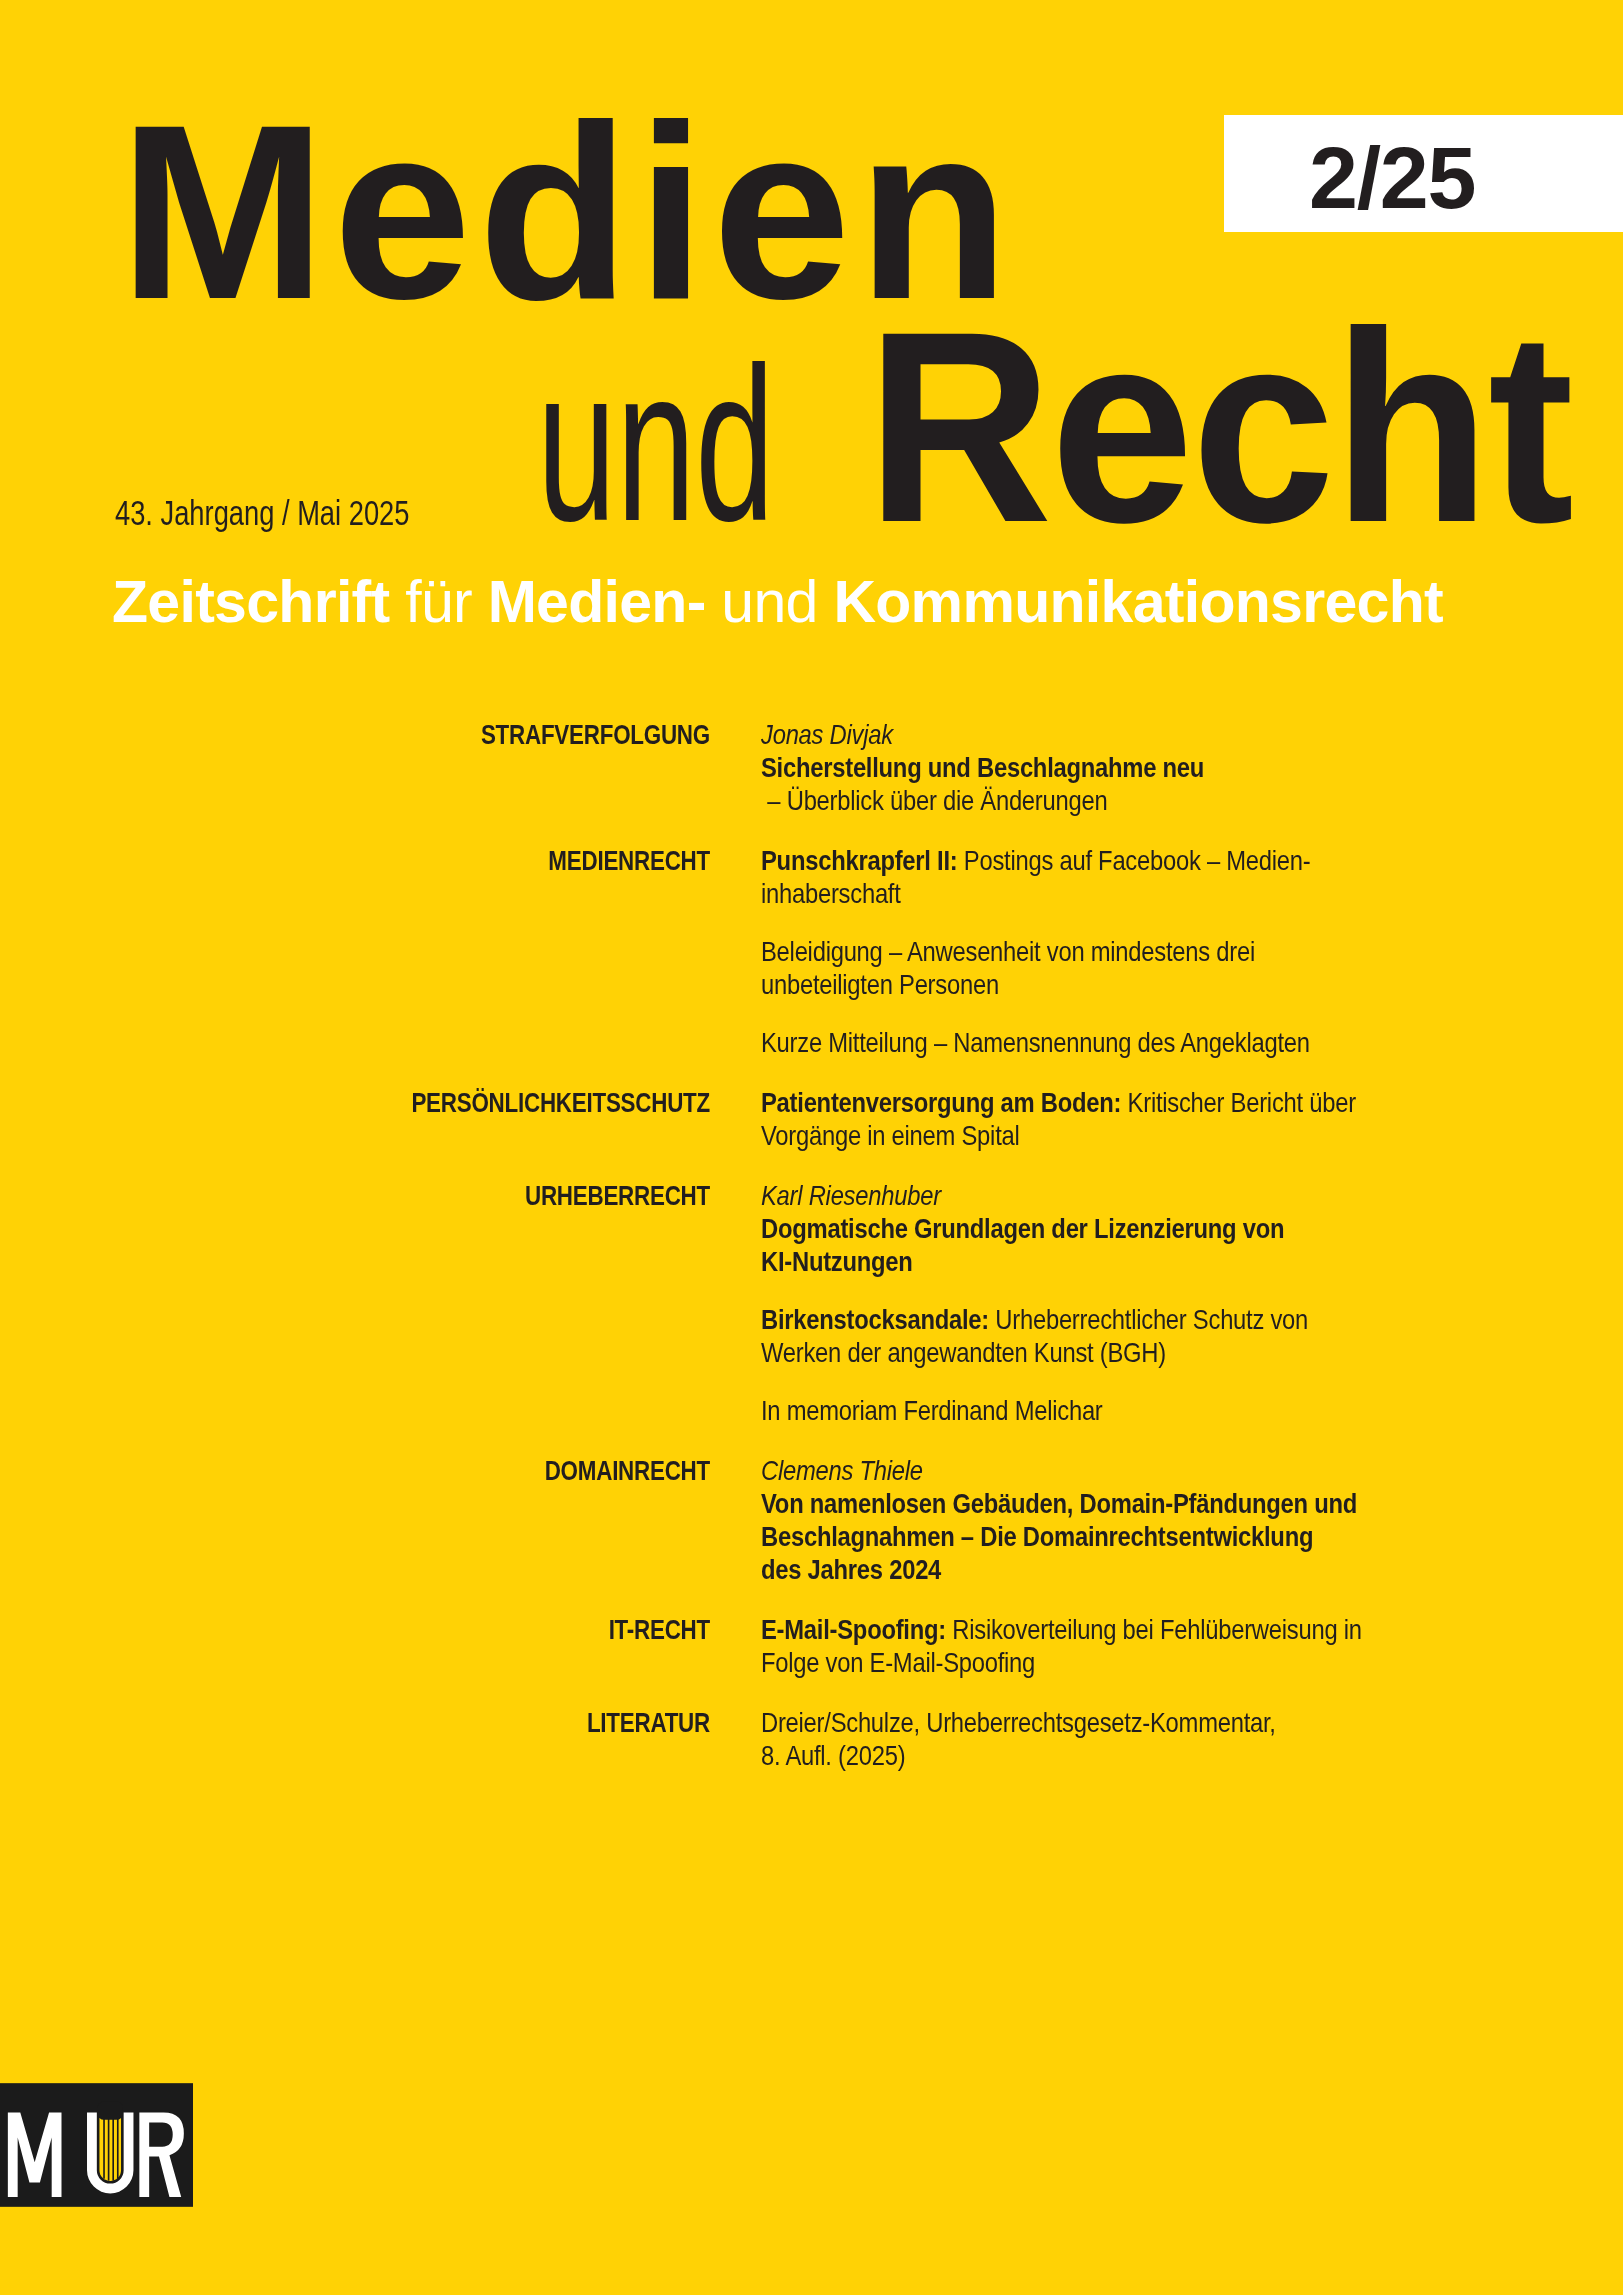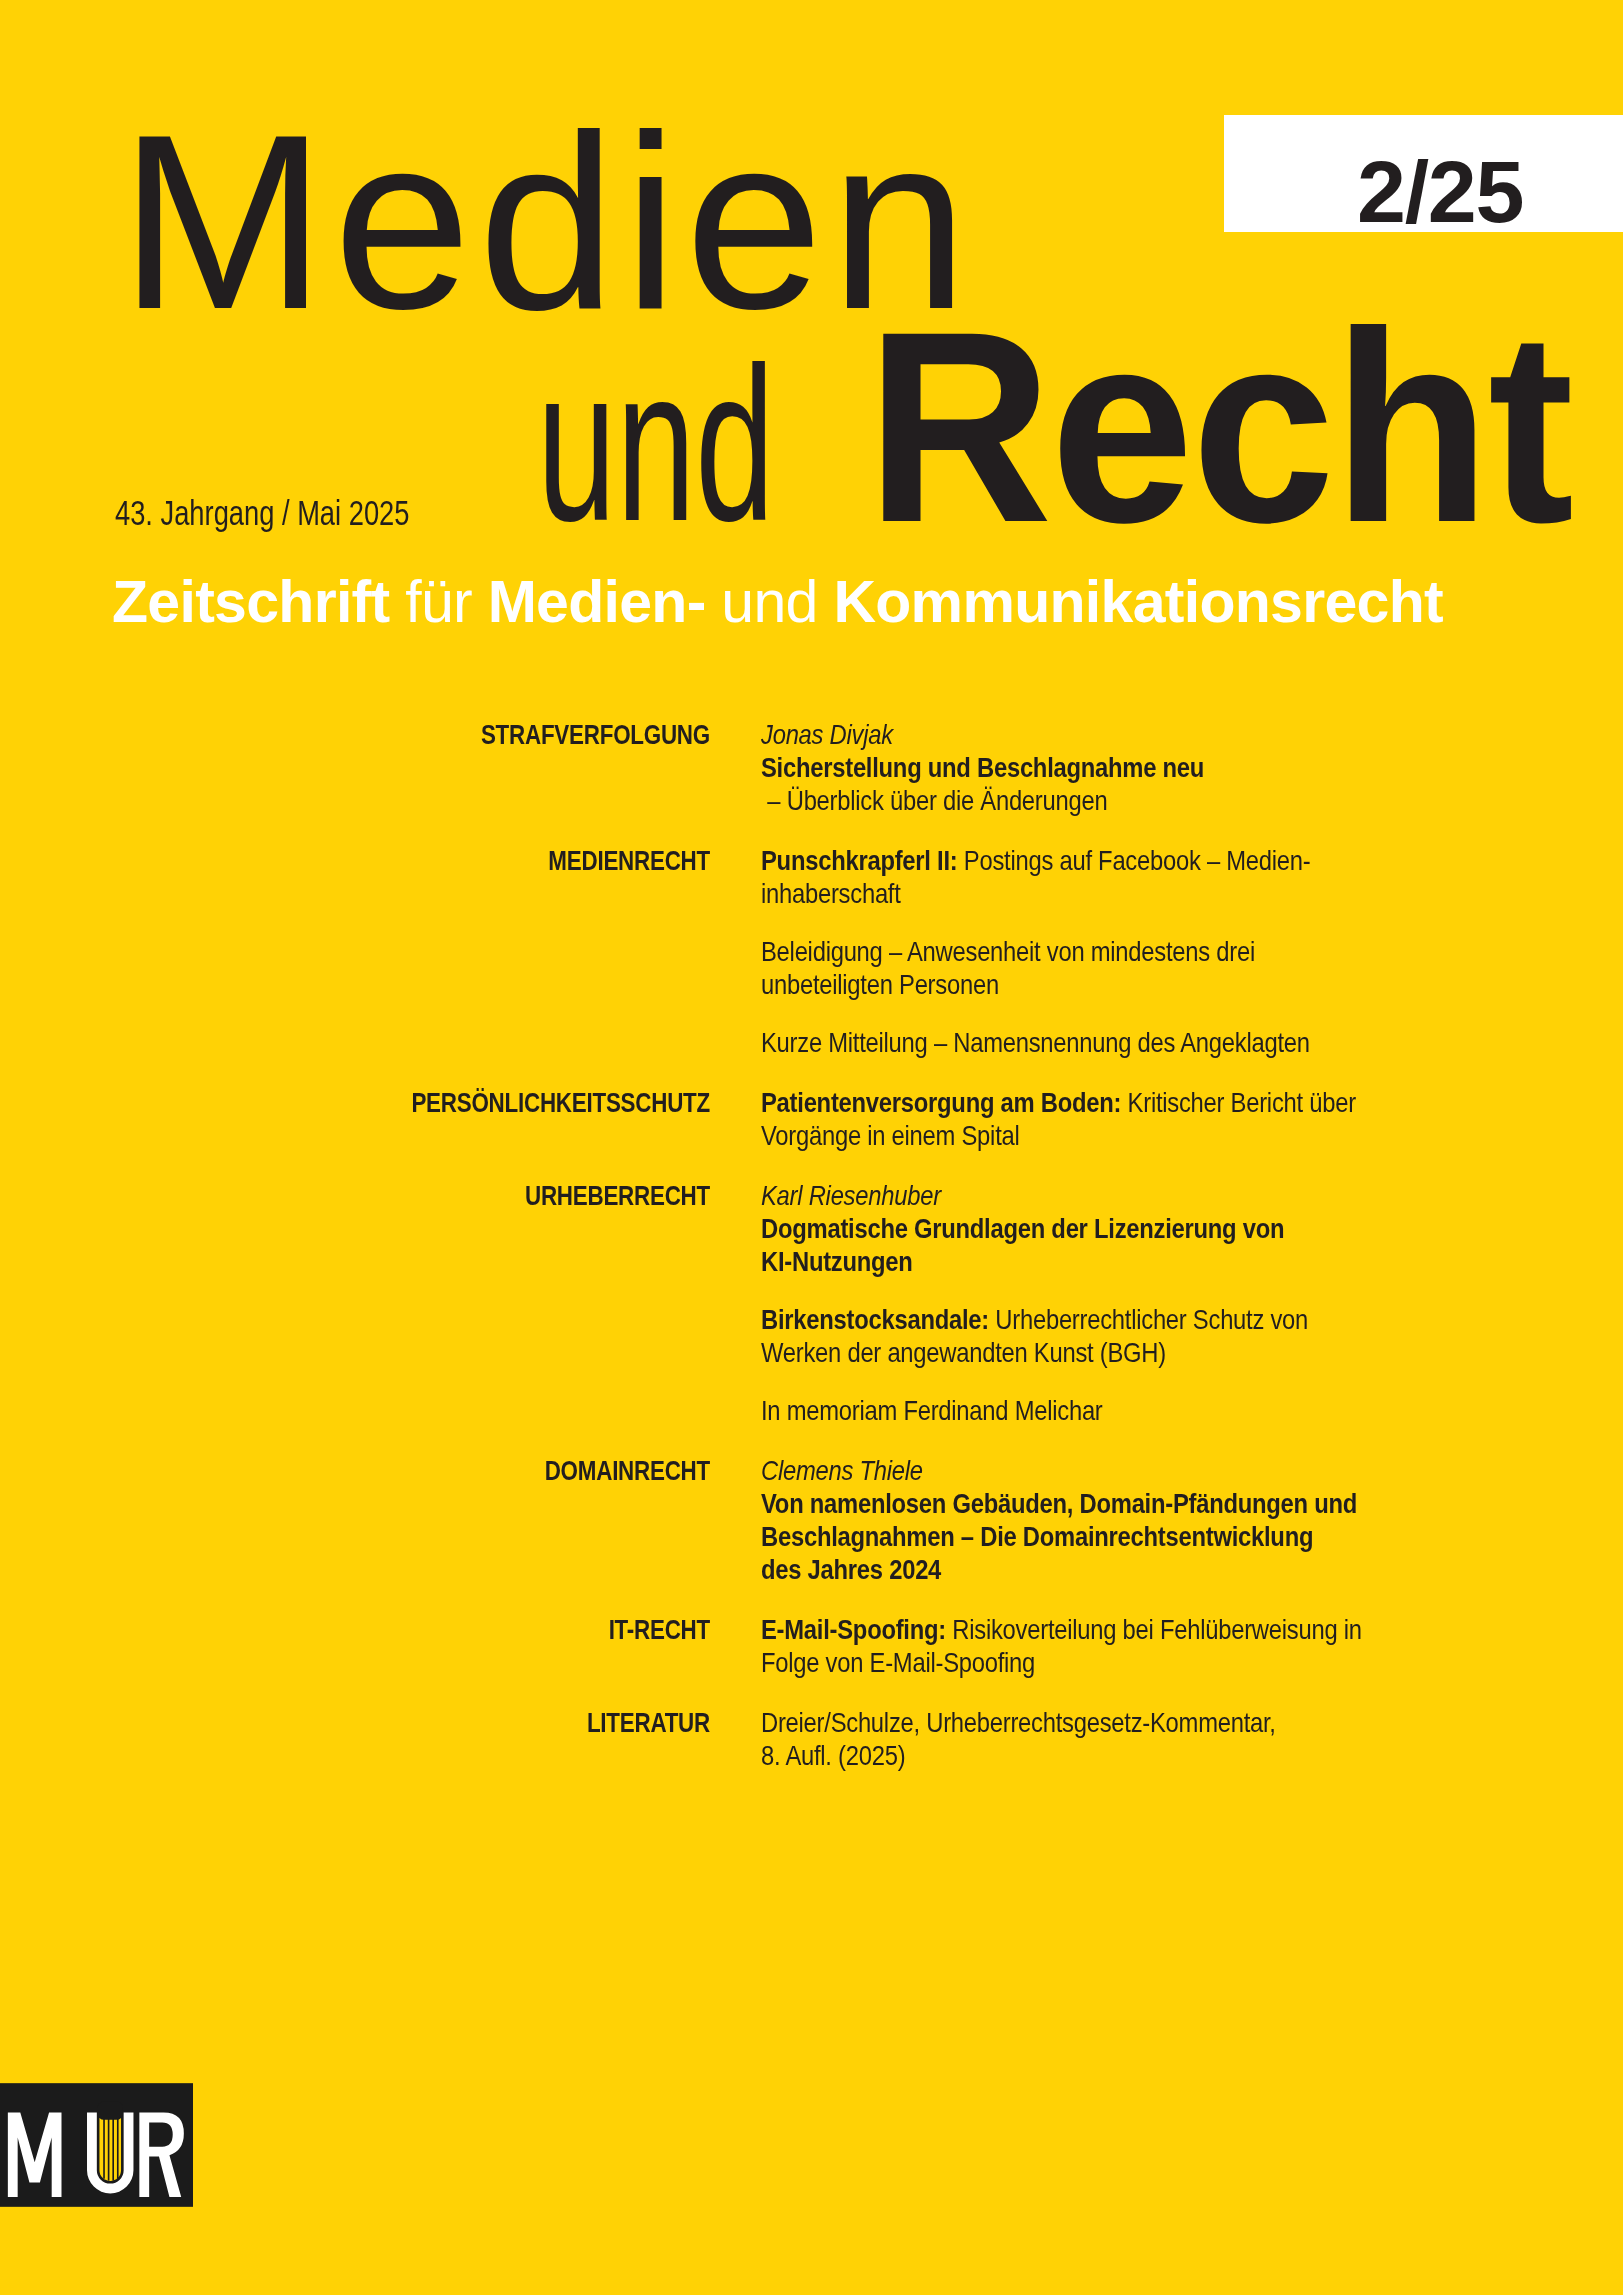--- a/index.html
+++ b/index.html
@@ -3,23 +3,23 @@
 <meta charset="utf-8">
 <style>
   html,body{margin:0;padding:0;background:#ffd205;}
   .page{
     position:relative;width:1623px;height:2295px;overflow:hidden;
     background:#ffd205;color:#221e1f;
     font-family:"Liberation Sans",sans-serif;
   }
   
   .issue-box{position:absolute;left:1224px;top:115px;width:400px;height:117px;background:#ffffff;}
-  .issue-num{position:absolute;left:85px;top:22px;font-size:88px;font-weight:bold;letter-spacing:-1.3px;line-height:1.25;margin-left:48px;}
+  .issue-num{position:absolute;left:85px;top:8px;font-size:88px;font-weight:bold;letter-spacing:-1.3px;line-height:1.25;}
   
-  .title-medien{position:absolute;left:119px;top:98px;font-size:249px;font-weight:normal;letter-spacing:6.5px;line-height:1;white-space:pre;}
+  .title-medien{position:absolute;left:119px;top:88px;font-size:249px;font-weight:bold;letter-spacing:6.5px;line-height:1;white-space:pre;}
   .title-und{position:absolute;left:537px;top:335px;font-size:219px;font-weight:normal;line-height:1;white-space:pre;transform:scaleX(.65);transform-origin:0 0;}
   .title-recht{position:absolute;left:866px;top:291px;font-size:272px;font-weight:bold;letter-spacing:-2.6px;line-height:1;white-space:pre;transform:scaleX(.95);transform-origin:0 0;}
   .volume-date{position:absolute;left:115px;top:495px;font-size:35px;line-height:1;white-space:pre;transform:scaleX(.78);transform-origin:0 0;}
   .subtitle{position:absolute;left:112px;top:573px;font-size:59px;line-height:1;color:#ffffff;white-space:pre;letter-spacing:-0.7px;}
   .subtitle .rb{font-weight:bold;}
   .subtitle .rr{font-weight:normal;}
   
   .toc{position:absolute;left:0;top:718px;width:1424px;}
   .toc-section{display:flex;align-items:flex-start;}
   .toc-section + .toc-section{margin-top:27px;}

